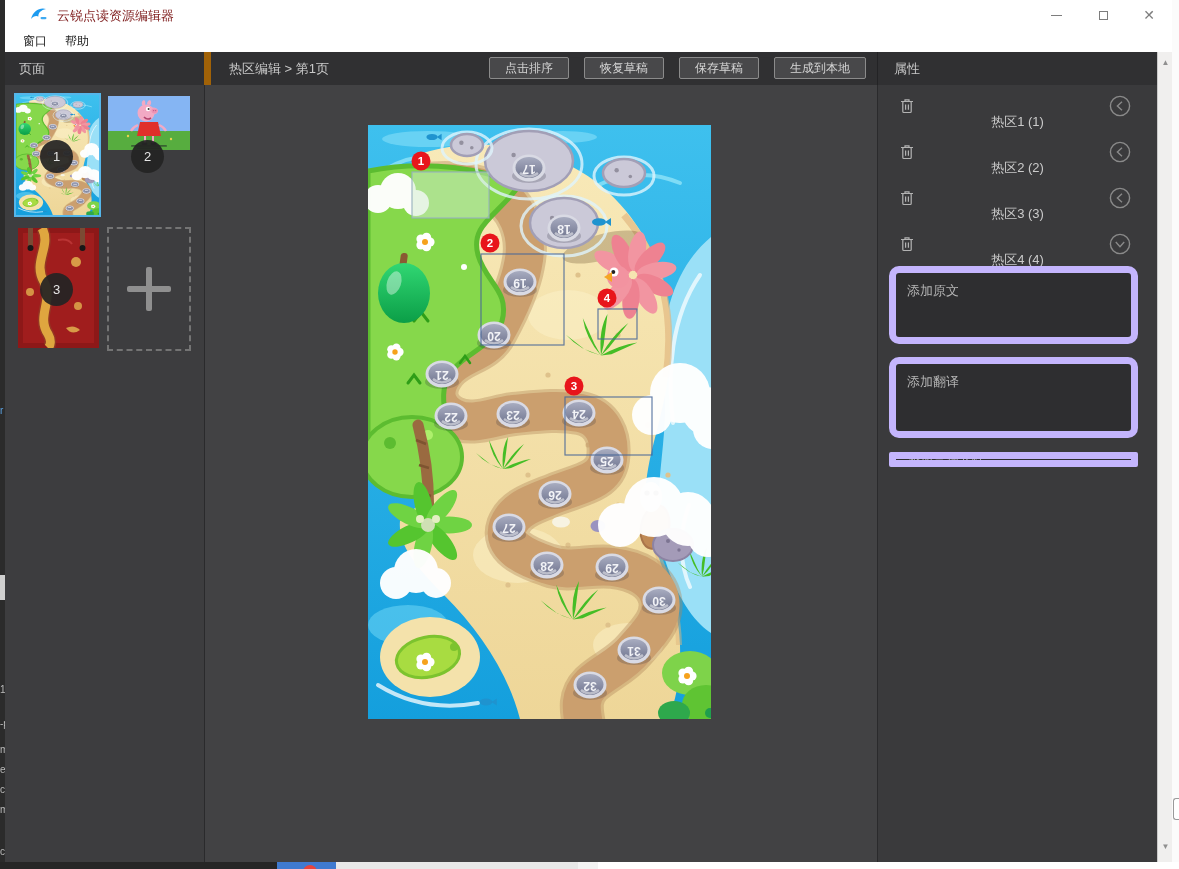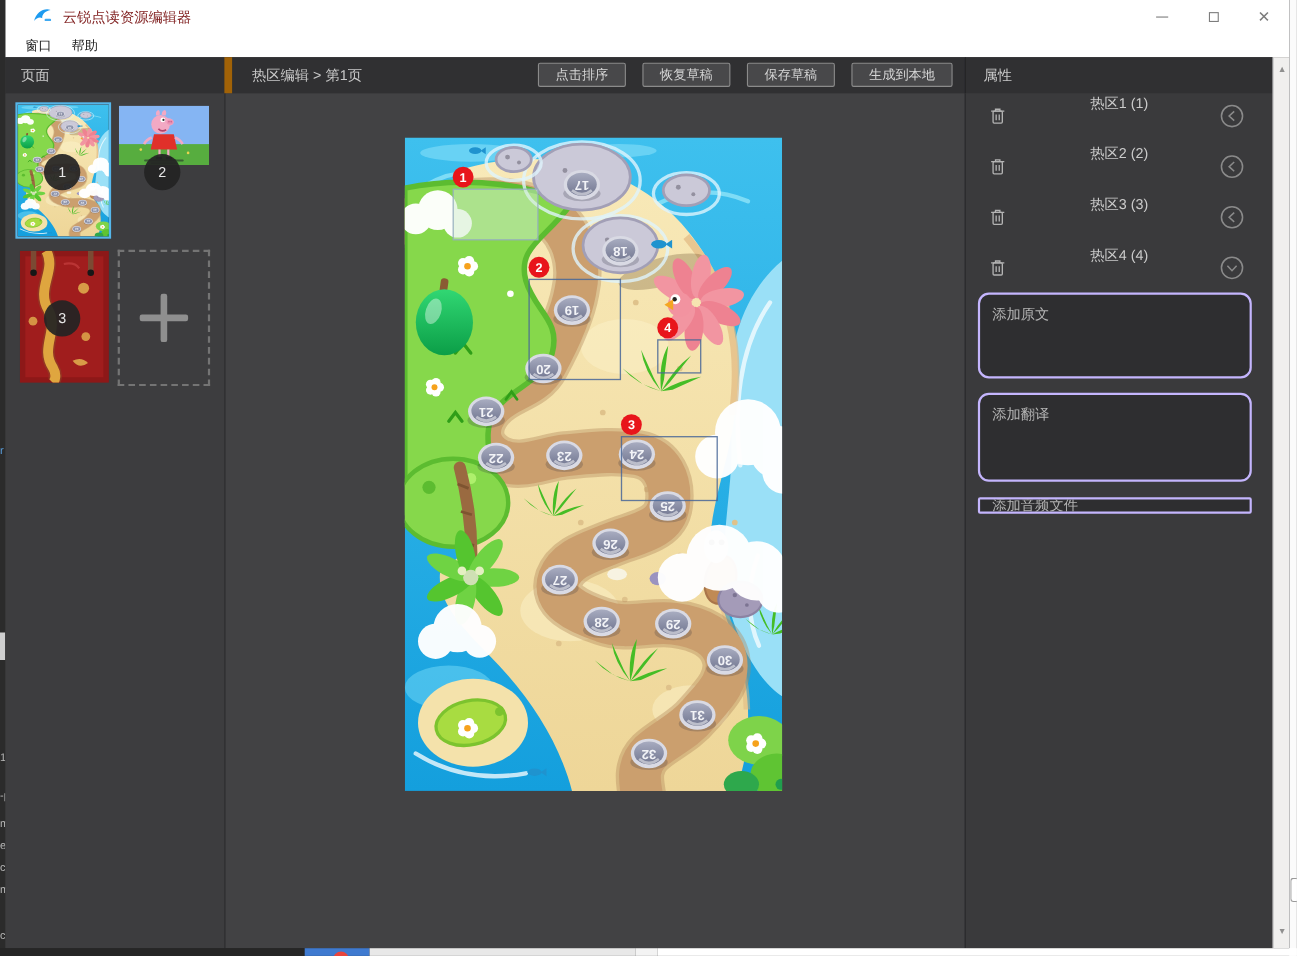--- a/index.html
+++ b/index.html
@@ -58,25 +58,25 @@
   #add-page .plus i.h { left:0; top:19px; width:44px; height:6px; }
   #add-page .plus i.v { left:19px; top:0; width:6px; height:44px; }
   .numcircle { position:absolute; width:33px; height:33px; border-radius:50%; background:rgba(36,36,36,0.93); color:#e6e6e6; font-size:13px; display:flex; align-items:center; justify-content:center; z-index:5; }
   #numc1 { left:35px; top:55px; } #numc2 { left:126px; top:55px; } #numc3 { left:35px; top:188px; }
 
   
   #map { position:absolute; left:163px; top:40px; width:343px; height:594px; }
   #map svg { display:block; }
 
   
-  .hz-row { position:relative; height:46px; display:flex; align-items:flex-start; }
+  .hz-row { position:relative; height:46px; display:flex; align-items:flex-end; }
   .hz-trash { position:absolute; left:22px; top:50%; transform:translateY(-50%); }
   .hz-label { width:100%; text-align:center; font-size:13px; color:#cbcbcb; }
   .hz-chevron { position:absolute; left:231px; top:50%; transform:translateY(-50%); }
-  .pfield { position:absolute; left:11px; width:249px; background:#2e2e30; border:2px solid #c4b5fd; color:#dddddd; font-size:13px; font-family:"Liberation Sans","DejaVu Sans",sans-serif; }
+  .pfield { position:absolute; left:11px; width:249px; background:#2e2e30; border:7px solid #c4b5fd; color:#dddddd; font-size:13px; font-family:"Liberation Sans","DejaVu Sans",sans-serif; }
   .pfield::placeholder { color:#b5b5b5; opacity:1; }
   #ta-original { top:181px; height:78px; border-radius:10px; padding:9px 11px; resize:none; outline:none; }
   #ta-translation { top:272px; height:81px; border-radius:10px; padding:9px 11px; resize:none; outline:none; }
   #in-audio { top:367px; height:15px; border-radius:2px; padding:0 11px; outline:none; }
 
   
   #vscroll { position:absolute; left:1152px; top:52px; width:15px; height:810px; background:#f0efee; border-left:1px solid #c9c9c9; }
   .scroll-arrow { position:absolute; left:0; width:15px; height:15px; display:flex; align-items:center; justify-content:center; font-size:8px; color:#8f8f8f; }
   #sa-up { top:3px; } #sa-down { top:787px; }
 </style>

